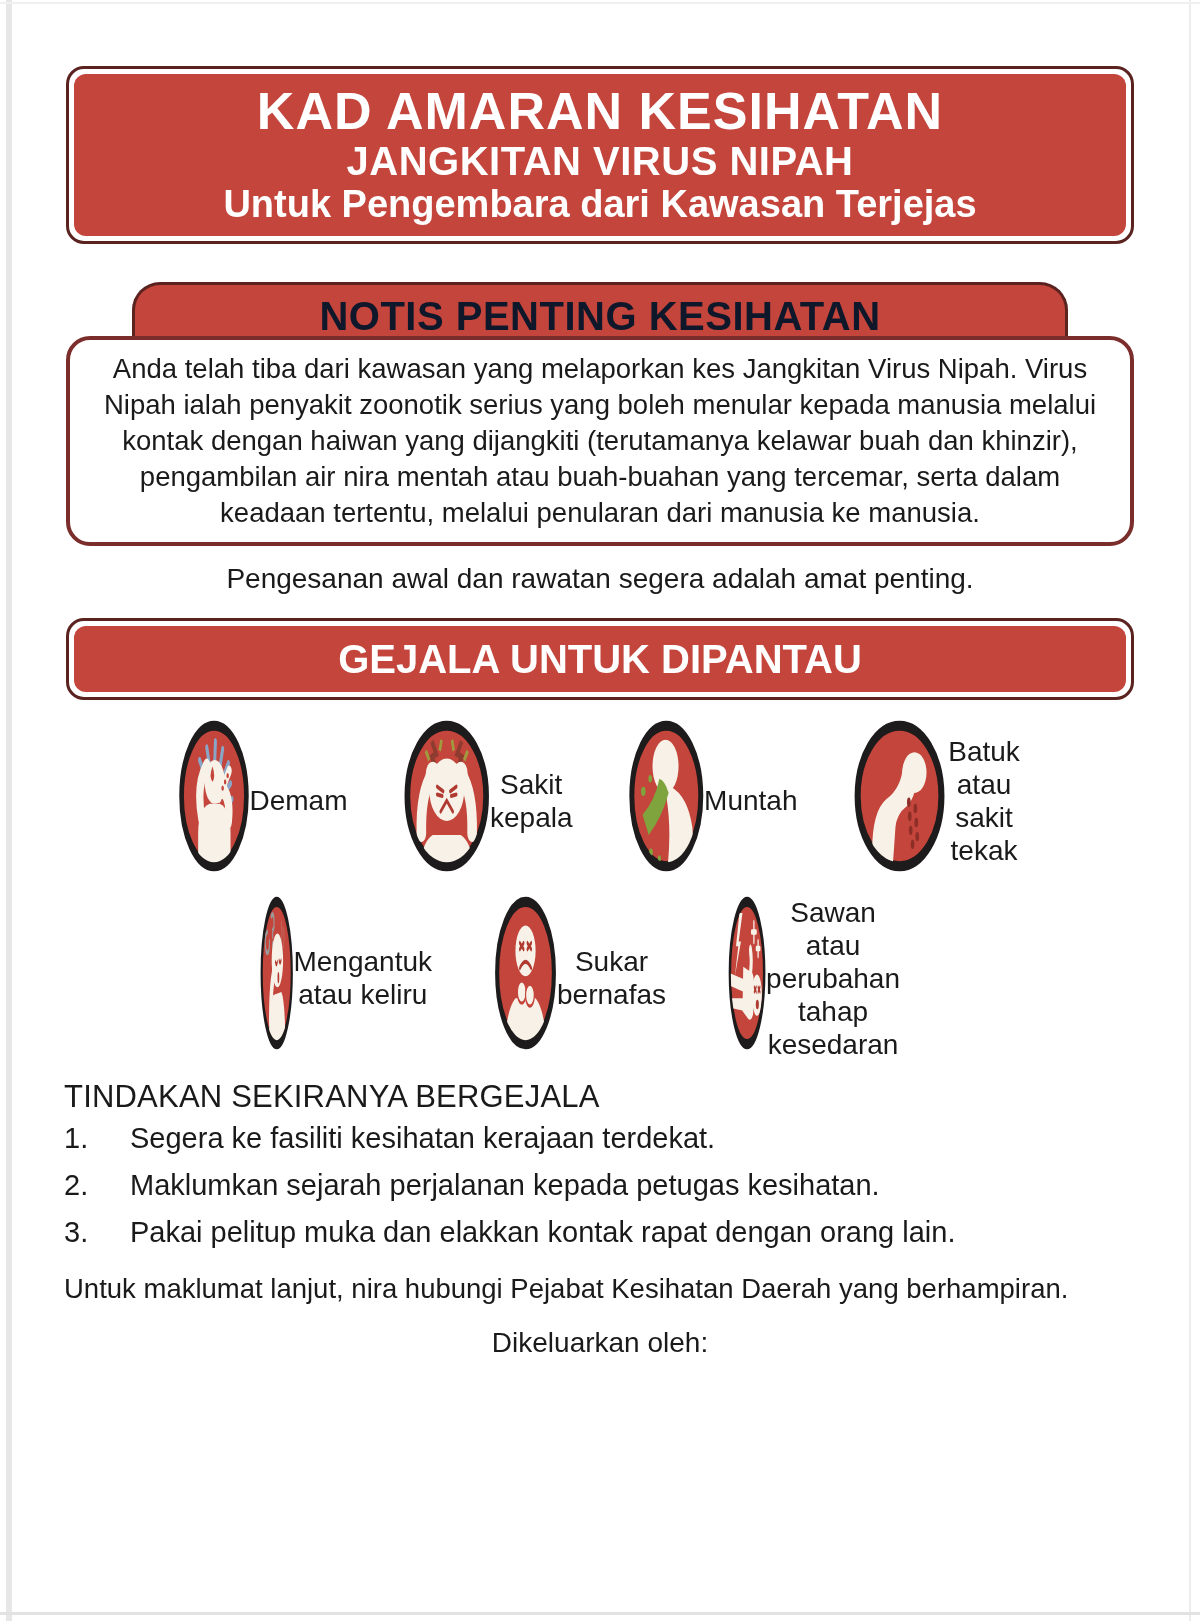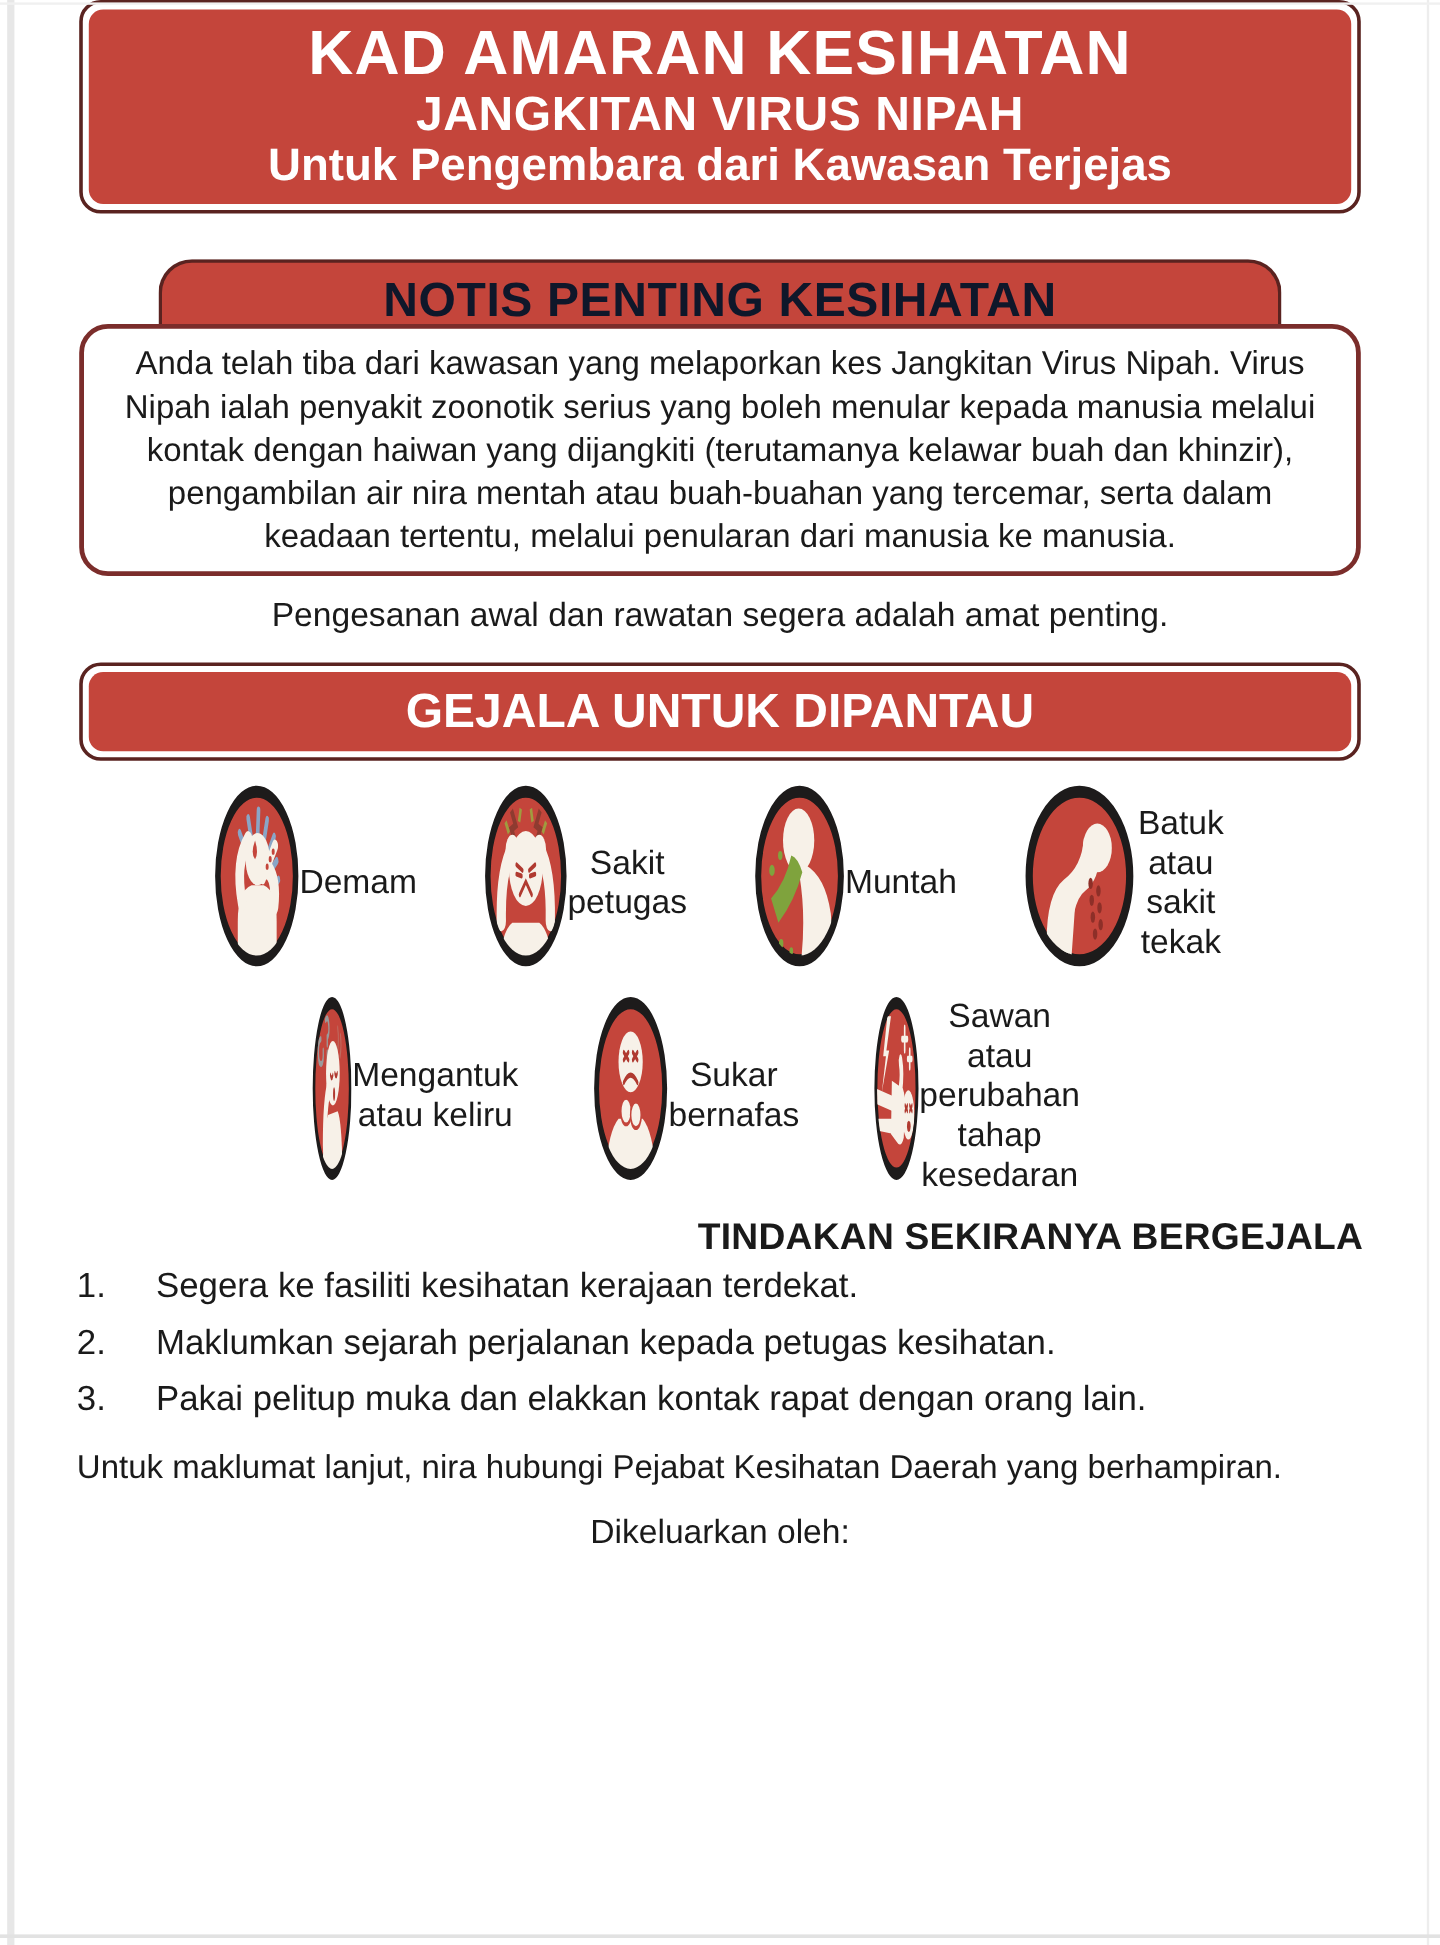--- a/index.html
+++ b/index.html
@@ -13,21 +13,21 @@
   body{
     width:1200px;height:1621px;overflow:hidden;position:relative;
     font-family:"Liberation Sans","DejaVu Sans",sans-serif;color:var(--c-text);
   }
   .scan-edge{position:absolute;background:#e7e7e7;}
   .scan-edge.left{left:6px;top:0;width:6px;height:100%;}
   .scan-edge.right{right:9px;top:0;width:2px;height:100%;background:#ededed;}
   .scan-edge.bottom{left:0;bottom:6px;width:100%;height:3px;background:#e2e2e2;}
   .scan-edge.top{left:0;top:2px;width:100%;height:2px;background:#f0f0f0;}
 
-  .page{position:relative;width:100%;height:100%;}
+  .page{position:relative;width:100%;height:100%;padding-top:66px;}
 
   
   .red-banner{
     width:1068px;margin:0 auto;background:var(--c-white);
     border:3px solid var(--c-dark-red-border);border-radius:18px;padding:5px;
   }
   .red-banner .inner{
     background:var(--c-red);border-radius:12px;text-align:center;
     color:#fff;padding:10px 8px;
   }
@@ -69,21 +69,21 @@
     margin-top:10px;font-size:28px;line-height:33px;text-align:center;white-space:pre-line;
   }
   
   .fig{fill:var(--c-cream);}
   .arm{stroke:var(--c-cream);fill:none;stroke-linecap:round;}
   .face{stroke:var(--c-face-red);fill:none;stroke-linecap:round;}
   .facefill{fill:var(--c-face-red);}
 
   
   .actions{width:1072px;margin:18px auto 0;}
-  .actions h2{font-size:31px;font-weight:bold;line-height:36px;letter-spacing:.2px;text-align:right;}
+  .actions h2{font-size:31px;font-weight:normal;line-height:36px;letter-spacing:.2px;}
   .action-item{display:flex;font-size:29px;line-height:47px;}
   .action-item .num{width:66px;flex:0 0 66px;}
   .more-info{width:1072px;margin:16px auto 0;font-size:27.5px;line-height:34px;}
 
   footer{margin-top:20px;text-align:center;font-size:28px;line-height:34px;}
 </style>
 </head>
 <body>
 
 <div class="page">
@@ -179,21 +179,21 @@
             <circle class="fig" cx="66" cy="36" r="8"></circle>
           <g class="face" stroke-width="2.6">
             <path d="M39,44 L46,47"></path>
               <path d="M39,49 L45,50"></path>
             <path d="M61,44 L54,47"></path>
               <path d="M61,49 L55,50"></path>
             <polyline points="43,60 50,53 57,60" fill="none"></polyline>
           </g>
         </g>
       </svg>
-      <figcaption>Sakit petugas</figcaption>
+      <figcaption>Sakit kepala</figcaption>
     </figure>
 
     <figure class="symptom">
       <svg viewBox="0 0 100 100" preserveAspectRatio="none">
         <defs>
             <clipPath id="cpv">
               <circle cx="50" cy="50" r="42.5"></circle>
             </clipPath>
           </defs>
         <circle cx="50" cy="50" r="45" fill="#c4453b" stroke="#1d1b1b" stroke-width="6.5"></circle>

